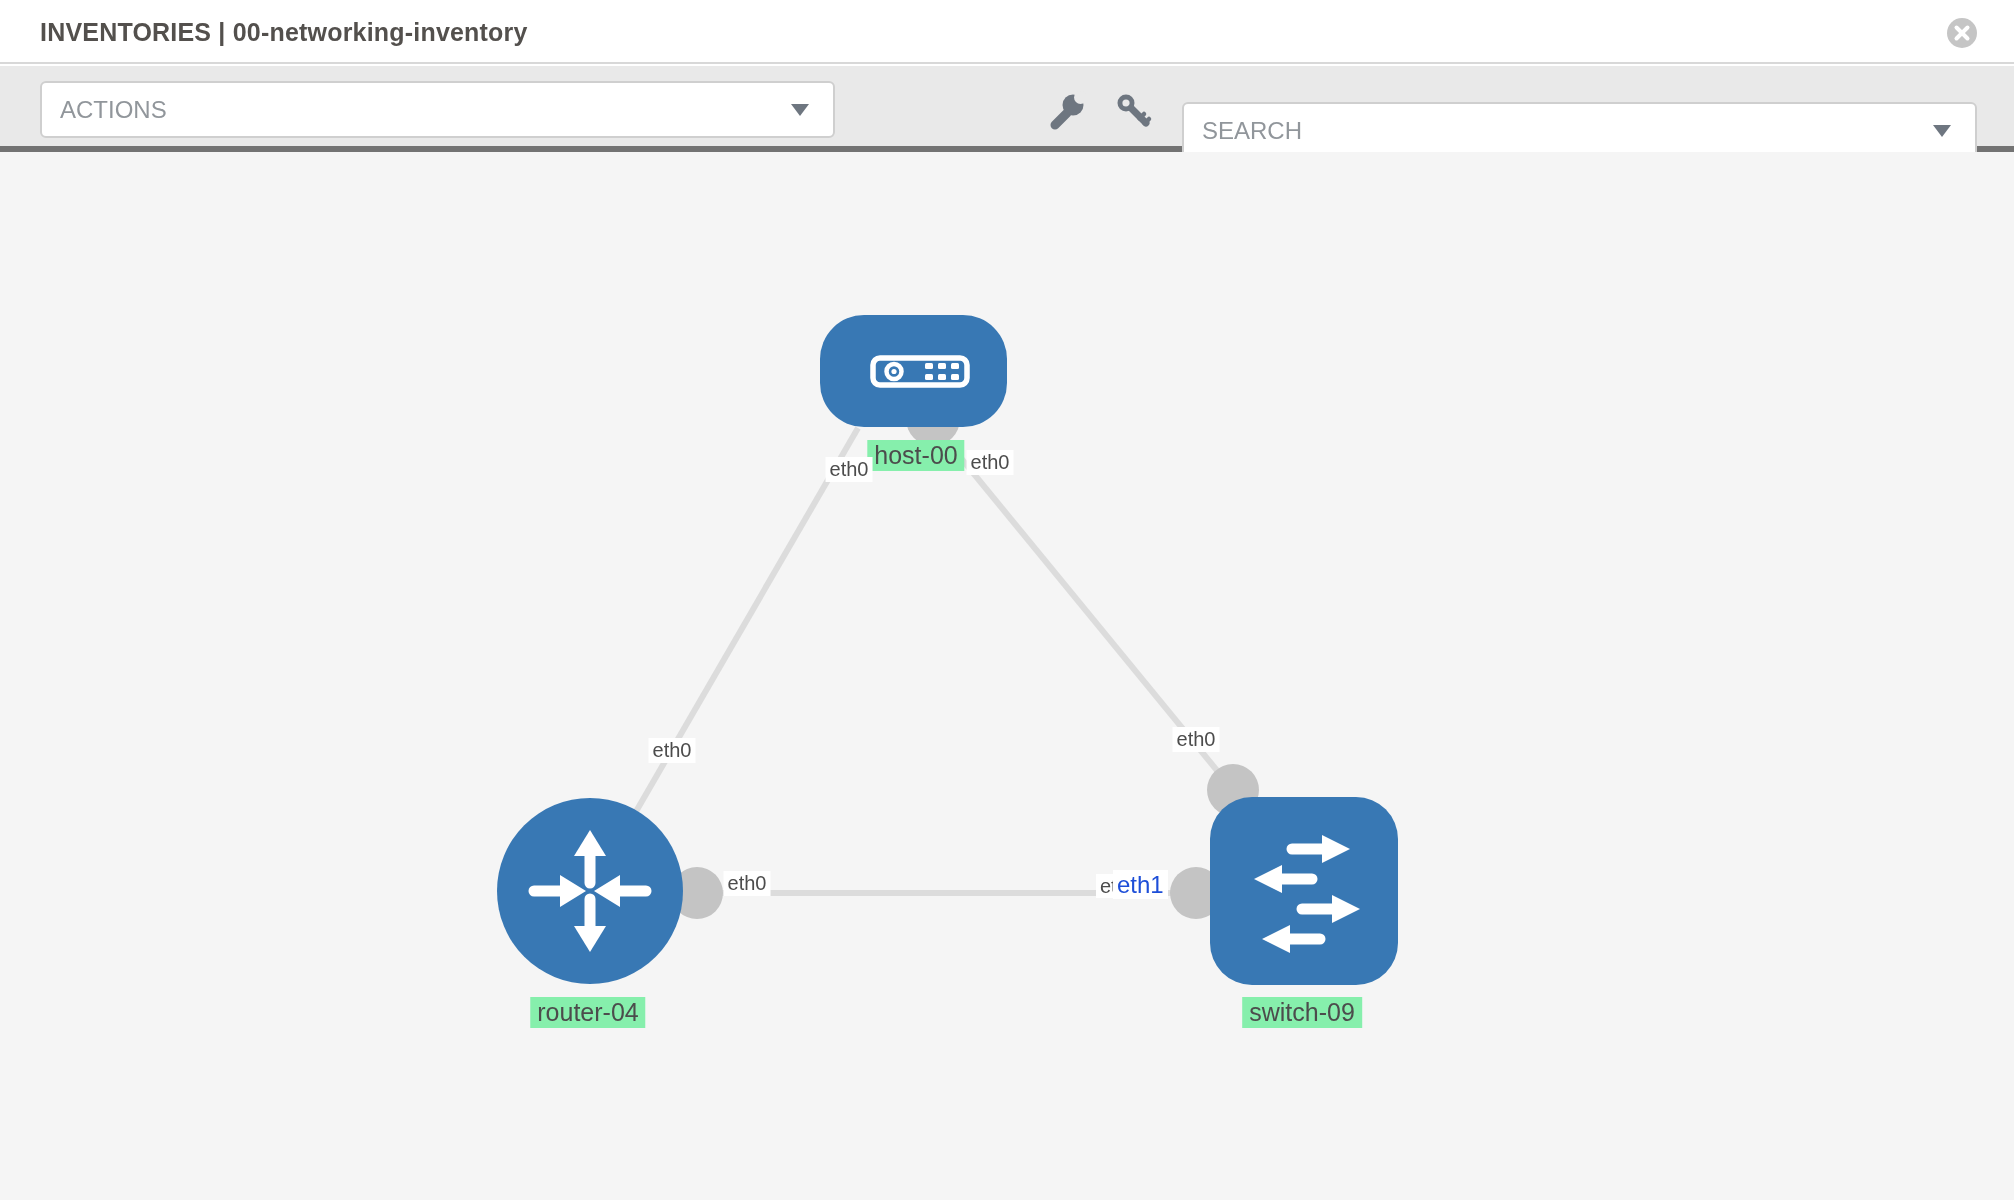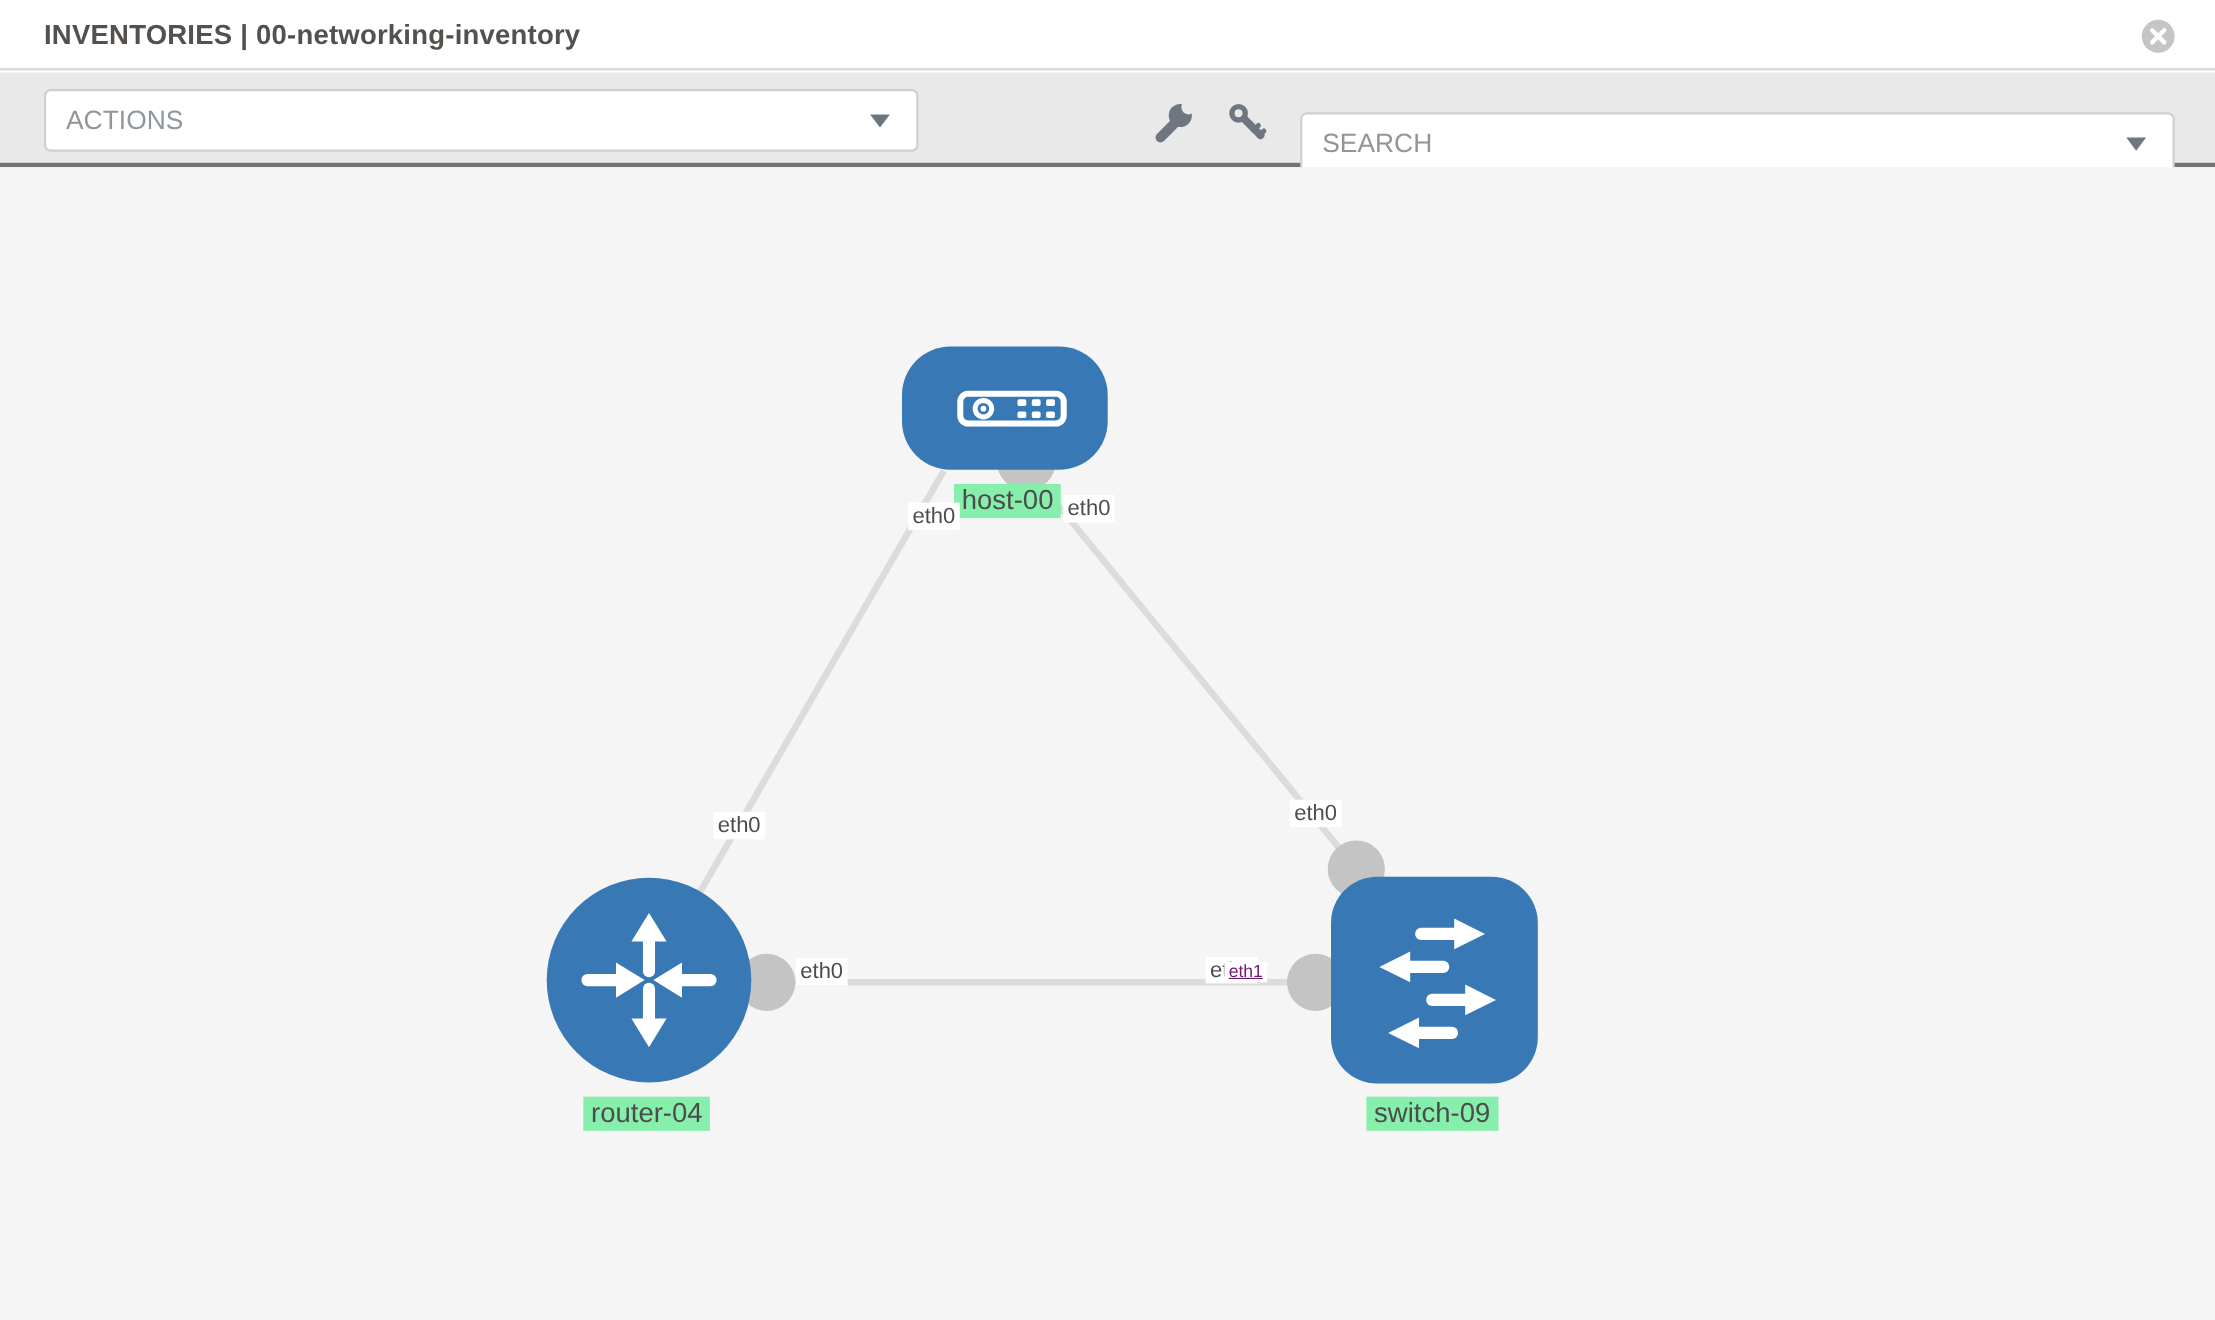--- a/index.html
+++ b/index.html
@@ -9,42 +9,42 @@
 
   
   .header { position:absolute; left:0; top:0; width:2014px; height:64px; background:#fff;
             border-bottom:2px solid #d8d8d8; }
   .page-title { position:absolute; left:40px; top:0; line-height:64px; font-size:25px;
                 font-weight:bold; color:#53504d; letter-spacing:0.2px; }
   .close-btn { position:absolute; right:36px; top:17px; width:32px; height:32px; cursor:pointer; }
 
   
   .toolbar { position:absolute; left:0; top:66px; width:2014px; height:86px; background:#e9e9e9;
-             border-bottom:4px solid #737373;text-align:center; }
+             border-bottom:6px solid #737373;text-align:center; }
   .select-box { position:absolute; top:15px; height:57px; width:795px; background:#fff;
                 border:2px solid #cfcfcf; border-radius:6px; }
   .select-box .sel-label { position:absolute; left:18px; top:0; line-height:53px;
                            font-size:24px; color:#91969b; }
   .caret { position:absolute; right:24px; top:50%; margin-top:-6px; width:0; height:0;
            border-left:9px solid transparent; border-right:9px solid transparent;
            border-top:12px solid #6e7680; }
   .tool-icon { position:absolute; top:24px; width:40px; height:40px; }
 
   
   .canvas { position:absolute; left:0; top:152px; width:2014px; height:1048px; background:#f5f5f5; }
   .canvas svg.topo { position:absolute; left:0; top:0; }
 
   .node-label { position:absolute; transform:translateX(-50%); background:#86efac; color:#4c4c4c;
                 font-size:25px; padding:1px 7px; white-space:nowrap; z-index:2; }
   .iface-label { position:absolute; transform:translateX(-50%); background:#fff; color:#4c4c4c;
                  font-size:20px; padding:1px 4px; white-space:nowrap; z-index:3; }
   .iface-combo { position:absolute; z-index:3; white-space:nowrap; }
   .iface-combo .under { background:#fff; color:#4c4c4c; font-size:20px; padding:1px 4px; }
-  .iface-combo .over  { position:relative; margin-left:-30px; background:#fff; color:#701a75;
-                        font-size:16px; padding:1px 4px;text-decoration:underline; }
+  .iface-combo .over  { position:relative; margin-left:-30px; background:#fff; color:#1d4ed8;
+                        font-size:24px; padding:1px 4px; }
 </style>
 </head>
 <body>
 
 <div id="root">
 
   <div class="header">
     <div class="page-title">INVENTORIES | 00-networking-inventory</div>
     <div class="close-btn">
       <svg width="32" height="32" viewBox="0 0 32 32">

